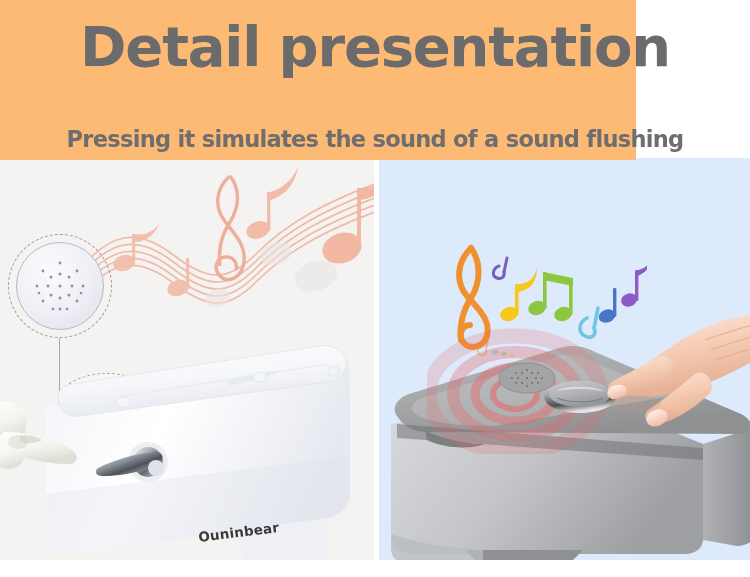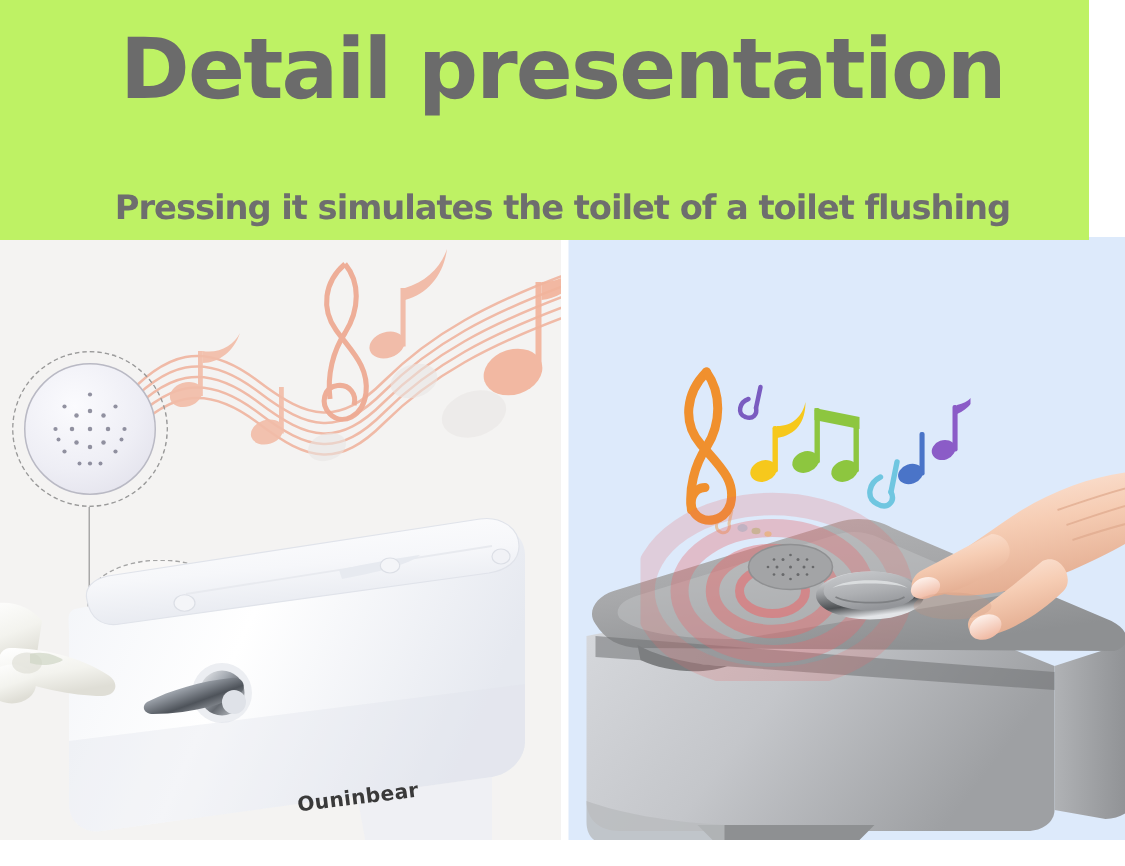--- a/index.html
+++ b/index.html
@@ -16,23 +16,23 @@
     width: 750px;
     height: 577px;
     background: #ffffff;
     overflow: hidden;
   }
 
   
   .heading {
     position: absolute;
     left: 0; top: 0;
-    width: 726px;
+    width: 636px;
     height: 160px;
-    background: #bef264;
+    background: #fdba74;
     z-index: 5;
   }
   .main-title {
     position: absolute;
     left: 0; top: 18px;
     width: 750px;
     text-align: center;
     font-family: "DejaVu Sans", sans-serif;
     font-size: 56px;
     font-weight: bold;
@@ -213,21 +213,21 @@
     background: #ffffff;
   }
 </style>
 </head>
 <body>
 
 <div class="page">
 
   <div class="heading">
     <div class="main-title">Detail presentation</div>
-    <div class="sub-title">Pressing it simulates the toilet of a toilet flushing</div>
+    <div class="sub-title">Pressing it simulates the sound of a sound flushing</div>
   </div>
 
   <div class="panels">
 
     <div class="panel panel-left">
 
       <div class="ghost-text"></div>
 
       <div class="staff-wrap">
         <svg width="300" height="165" viewBox="0 0 300 165" aria-hidden="true">

